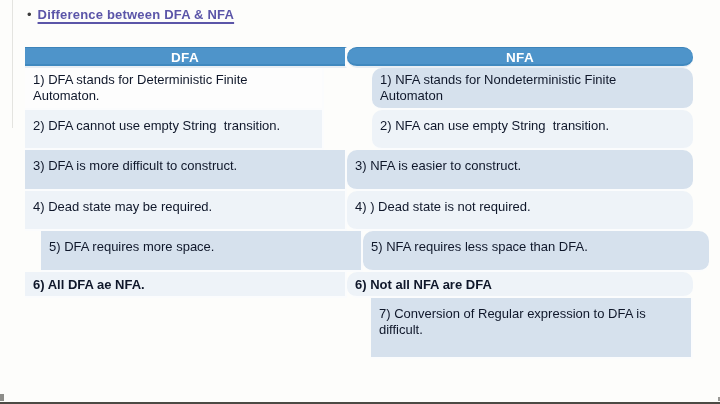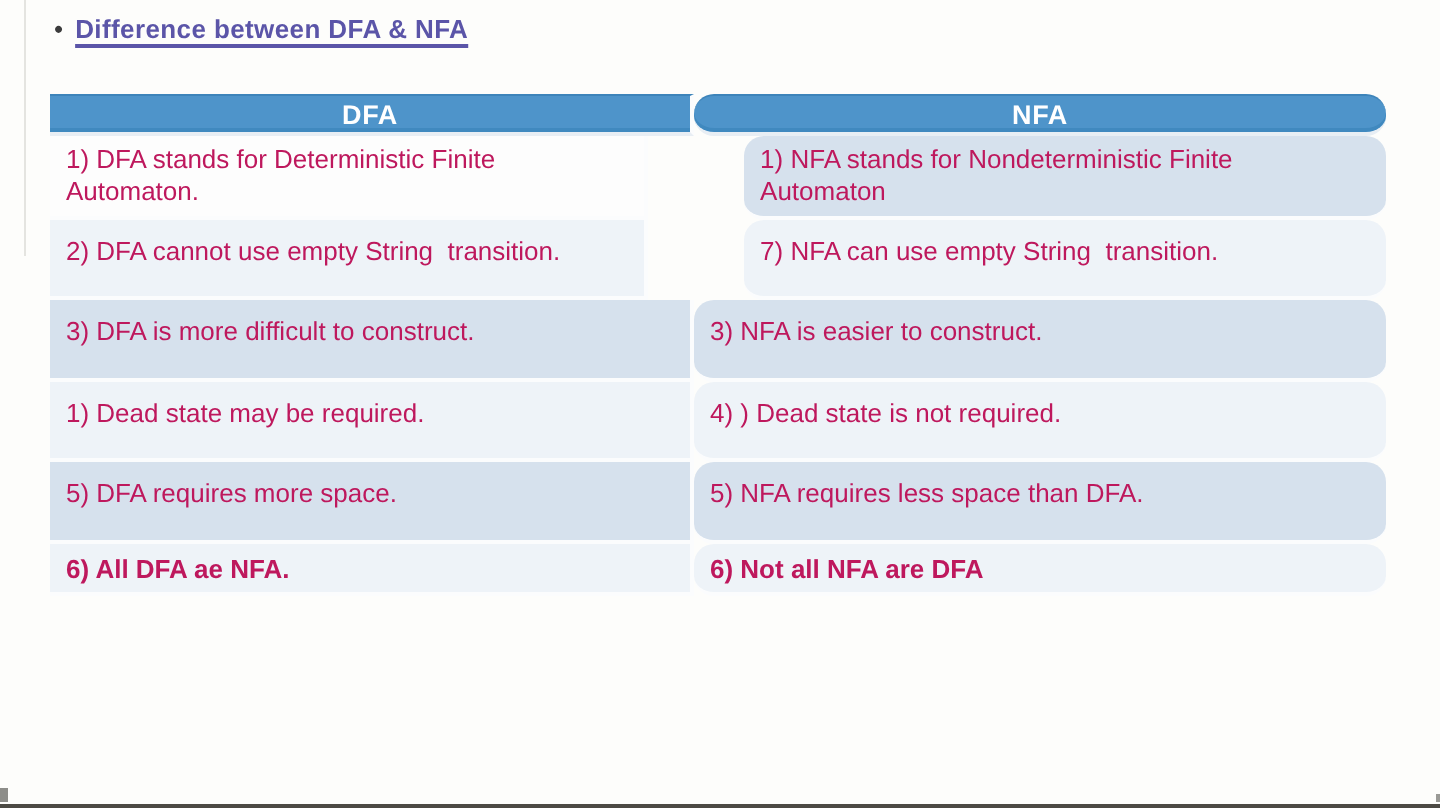--- a/index.html
+++ b/index.html
@@ -35,21 +35,21 @@
   .cmp-table {
     position: absolute; left: 25px; top: 47px;
     width: 668px;
   }
   .t-row { display: flex; width: 100%; justify-content: flex-end; }
   .t-cell {
     border-right: 2px solid #fbfcfd;
     border-bottom: 2px solid #fbfcfd;
     padding: 8px 24px 0 8px;
     font-size: 13px; line-height: 16px;
-    color: #be185d;
+    color: #0f172a;
     white-space: pre-wrap;
     overflow: hidden;
   }
   .col-dfa { width: 322px; }
   .col-nfa { width: 346px; border-right: none; border-radius: 10px; }
   .t-header .t-cell {
     background: #4e94ca;
     border-top: 1px solid #3d84ba;
     border-bottom: 2px solid #e8eef4;
     box-shadow: inset 0 -2px 0 #4089bf;
@@ -59,21 +59,21 @@
     padding: 2px 8px 0 8px;
     height: 21px;
     letter-spacing: 0.3px;
   }
   .row-1 { height: 42px; }
   .row-1 .col-dfa { background: #fdfdfd; padding-top: 4px; }
   .row-1 .col-nfa { background: #d6e1ed; padding-top: 4px; margin-left: 48px; }
   .row-2 { height: 40px; gap: 48px; }
   .row-3 { height: 41px; }
   .row-4 { height: 40px; }
-  .row-5 { height: 41px; }
+  .row-5 { height: 41px; margin-left: 16px; }
   .row-6 { height: 26px; }
   .row-6 .t-cell { padding-top: 5px; font-weight: bold; }
   .row-7 { height: 61px; }
   .band-light .t-cell { background: #eef3f8; }
   .band-dark  .t-cell { background: #d6e1ed; }
   .bottom-line {
     position: absolute; left: 0; bottom: 0;
     width: 720px; height: 2px;
     background: #4c4a44;
   }
@@ -107,43 +107,45 @@
 
   <div class="t-row row-1">
     <div class="t-cell col-dfa">1) DFA stands for Deterministic Finite
 Automaton.</div>
     <div class="t-cell col-nfa">1) NFA stands for Nondeterministic Finite
 Automaton</div>
   </div>
 
   <div class="t-row row-2 band-light">
     <div class="t-cell col-dfa">2) DFA cannot use empty String  transition.</div>
-    <div class="t-cell col-nfa">7) NFA can use empty String  transition.</div>
+    <div class="t-cell col-nfa">2) NFA can use empty String  transition.</div>
   </div>
 
   <div class="t-row row-3 band-dark">
     <div class="t-cell col-dfa">3) DFA is more difficult to construct.</div>
     <div class="t-cell col-nfa">3) NFA is easier to construct.</div>
   </div>
 
   <div class="t-row row-4 band-light">
-    <div class="t-cell col-dfa">1) Dead state may be required.</div>
+    <div class="t-cell col-dfa">4) Dead state may be required.</div>
     <div class="t-cell col-nfa">4) ) Dead state is not required.</div>
   </div>
 
   <div class="t-row row-5 band-dark">
     <div class="t-cell col-dfa">5) DFA requires more space.</div>
     <div class="t-cell col-nfa">5) NFA requires less space than DFA.</div>
   </div>
 
   <div class="t-row row-6 band-light">
     <div class="t-cell col-dfa">6) All DFA ae NFA.</div>
     <div class="t-cell col-nfa">6) Not all NFA are DFA</div>
   </div>
 
   <div class="t-row row-7 band-dark">
+    <div class="t-cell col-dfa">7) Conversion of Regular expression to DFA is
+difficult.</div>
   </div>
 
 </div>
 
 <div class="corner-mark-left"></div>
 <div class="corner-mark-right"></div>
 <div class="bottom-line"></div>
 
 </body></html>

